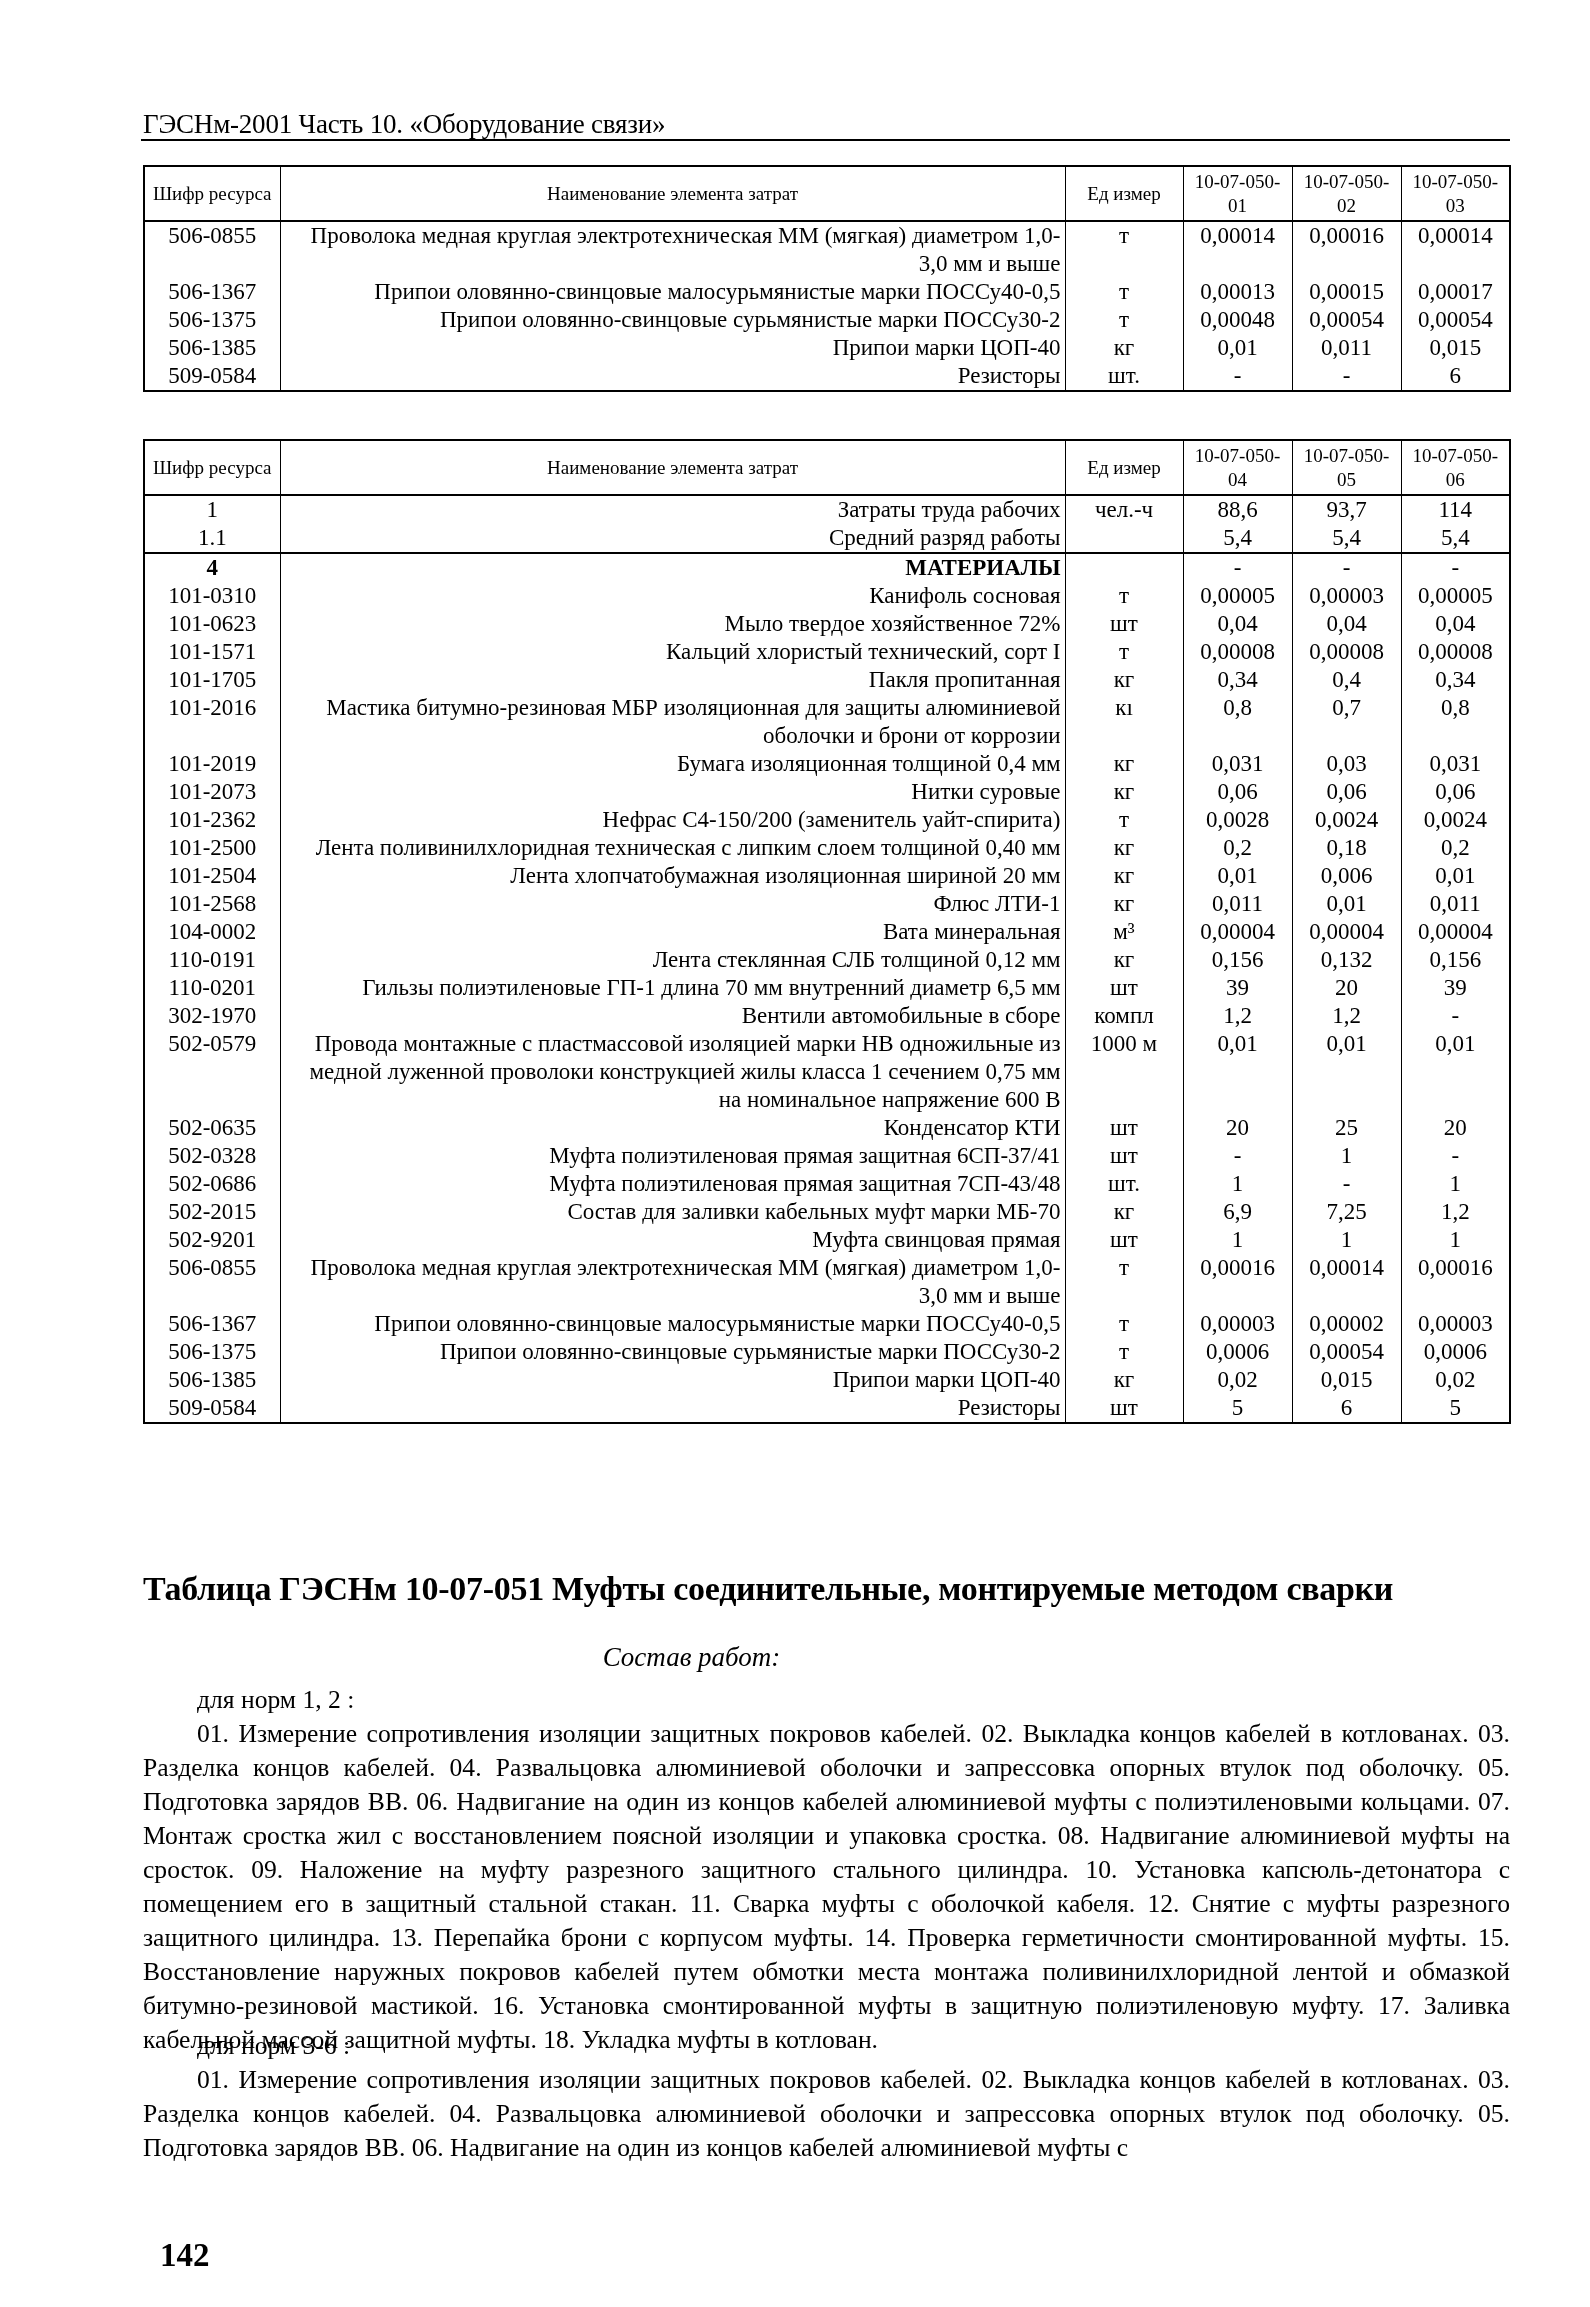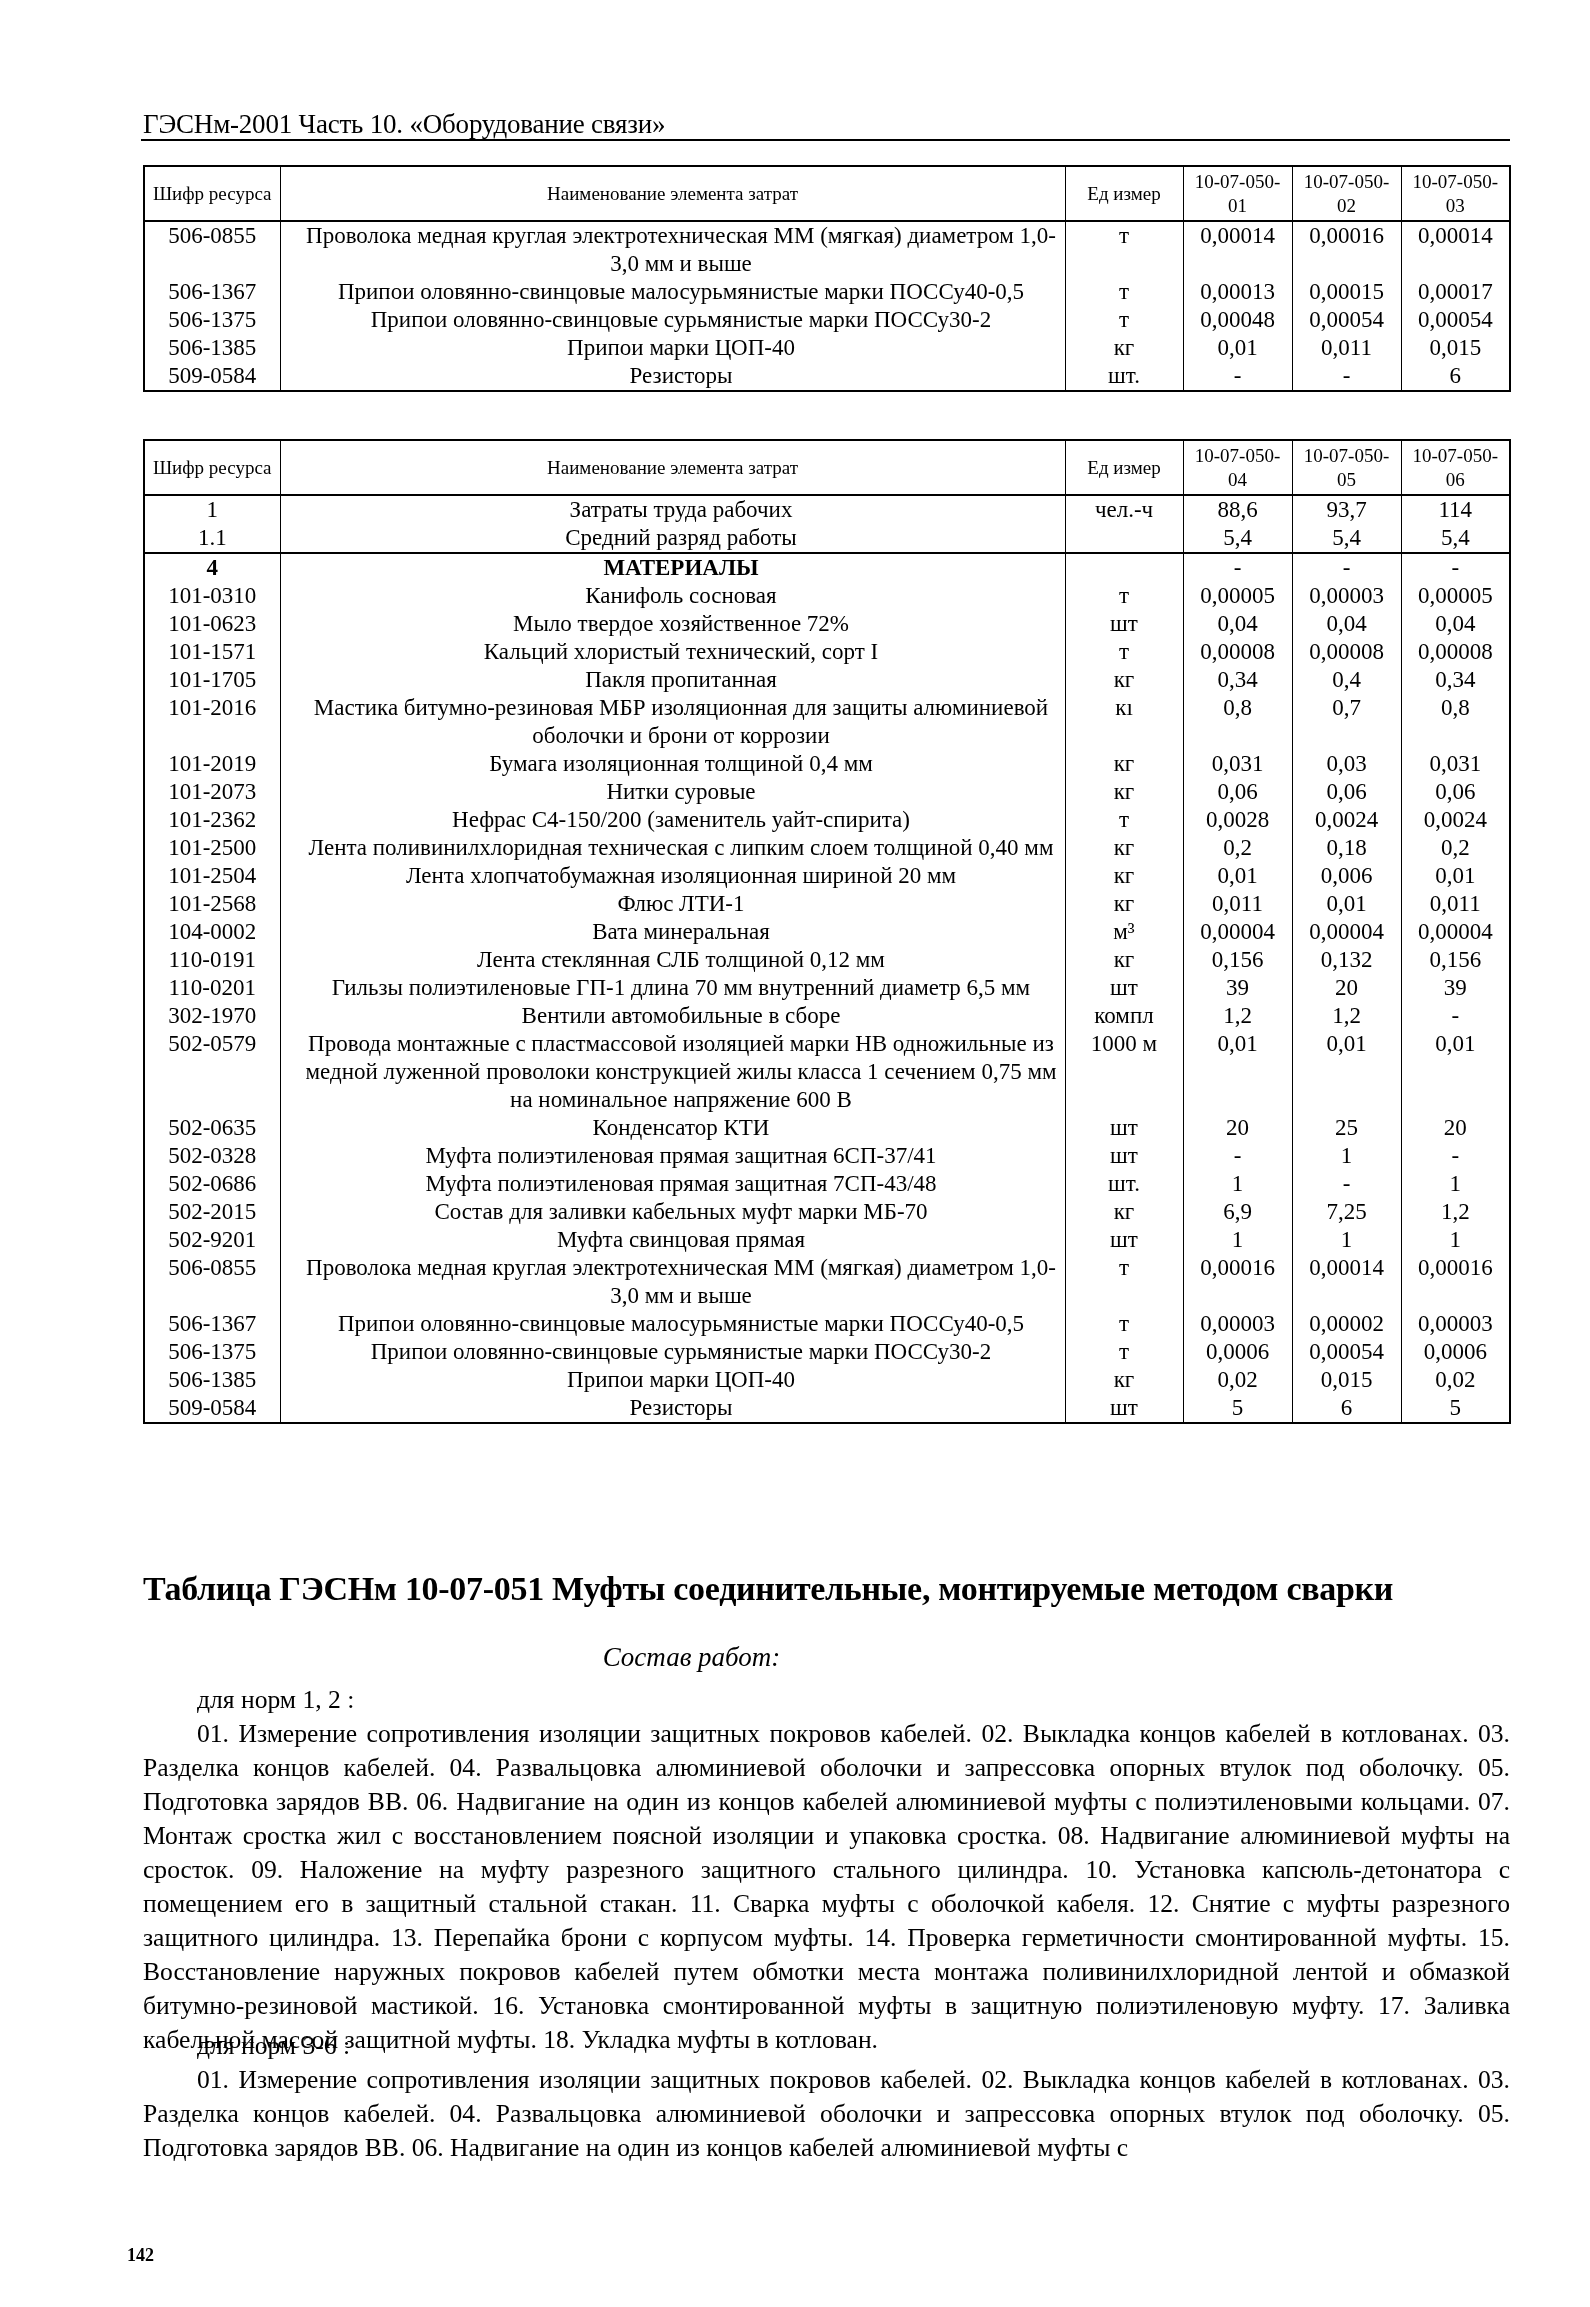--- a/index.html
+++ b/index.html
@@ -23,21 +23,21 @@
   table.norms td, table.norms th {
     border-left: 1.3px solid #000; border-right: 1.3px solid #000;
     padding: 0 4px; vertical-align: top;
   }
   table.norms th {
     font-weight: normal; font-size: 19px; line-height: 24px;
     vertical-align: middle; border-bottom: 2.7px solid #000; height: 53px;
   }
   table.norms th.code-h { font-size: 19px; padding: 0 5px; white-space: nowrap; }
   table.norms td.code { text-align: center; }
-  table.norms td.name { text-align: center; padding-left: 21px; }
+  table.norms td.name { text-align: right; padding-left: 21px; }
   table.norms td.unit { text-align: center; }
   table.norms td.val { text-align: center; }
   table.norms tr.group-end td { border-bottom: 2.7px solid #000; }
   table.norms tr.section td.name { font-weight: bold; }
   table.norms tr.section td.code { font-weight: bold; }
   #t1 { top: 165px; }
   #t2 { top: 439px; }
   col.c-code { width: 136px; }
   col.c-name { width: 785px; }
   col.c-unit { width: 118px; }
@@ -54,22 +54,22 @@
     position: absolute; left: 143px; width: 1367px;
     font-size: 25.6px; line-height: 34px; text-align: justify;
   }
   .norm-label { text-indent: 54px; margin: 0; }
   .work-list { text-indent: 54px; margin: 0; }
   #p1-label { top: 1683px; }
   #p1-list { top: 1717px; }
   #p2-label { top: 2029px; }
   #p2-list { top: 2063px; }
   .page-number {
-    position: absolute; left: 127px; top: 2240px;
-    font-size: 18px; font-weight: bold; line-height: 31px;
+    position: absolute; left: 160px; top: 2240px;
+    font-size: 33px; font-weight: bold; line-height: 31px;
   }
 </style>
 </head>
 <body>
 
 <div class="running-header">ГЭСНм-2001 Часть 10. «Оборудование связи»</div>
 <div class="header-rule"></div>
 
 <table class="norms" id="t1">
   <colgroup>

